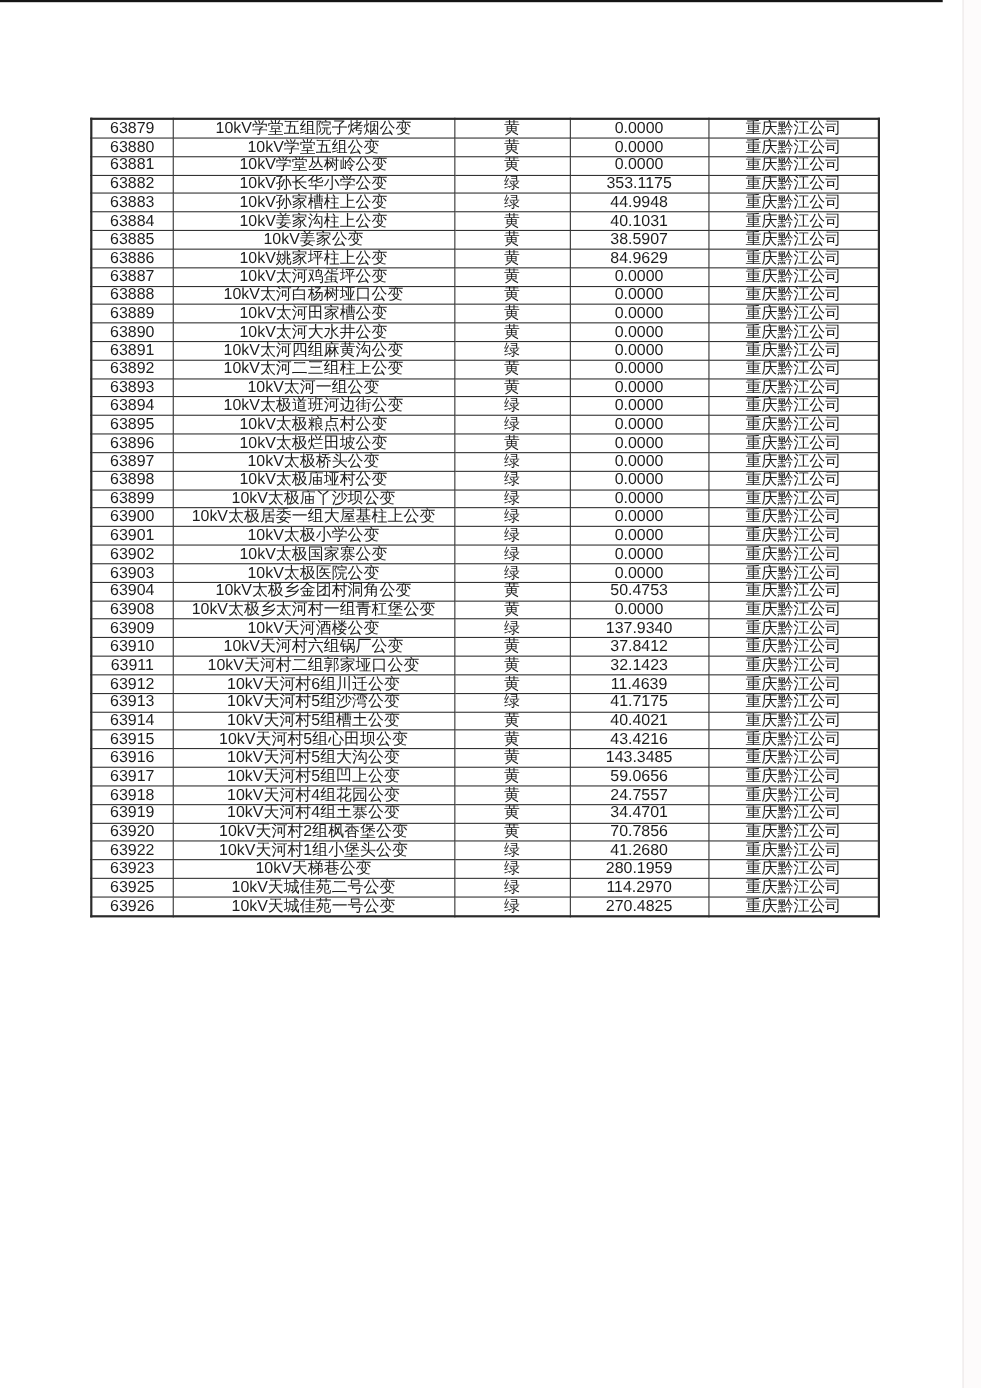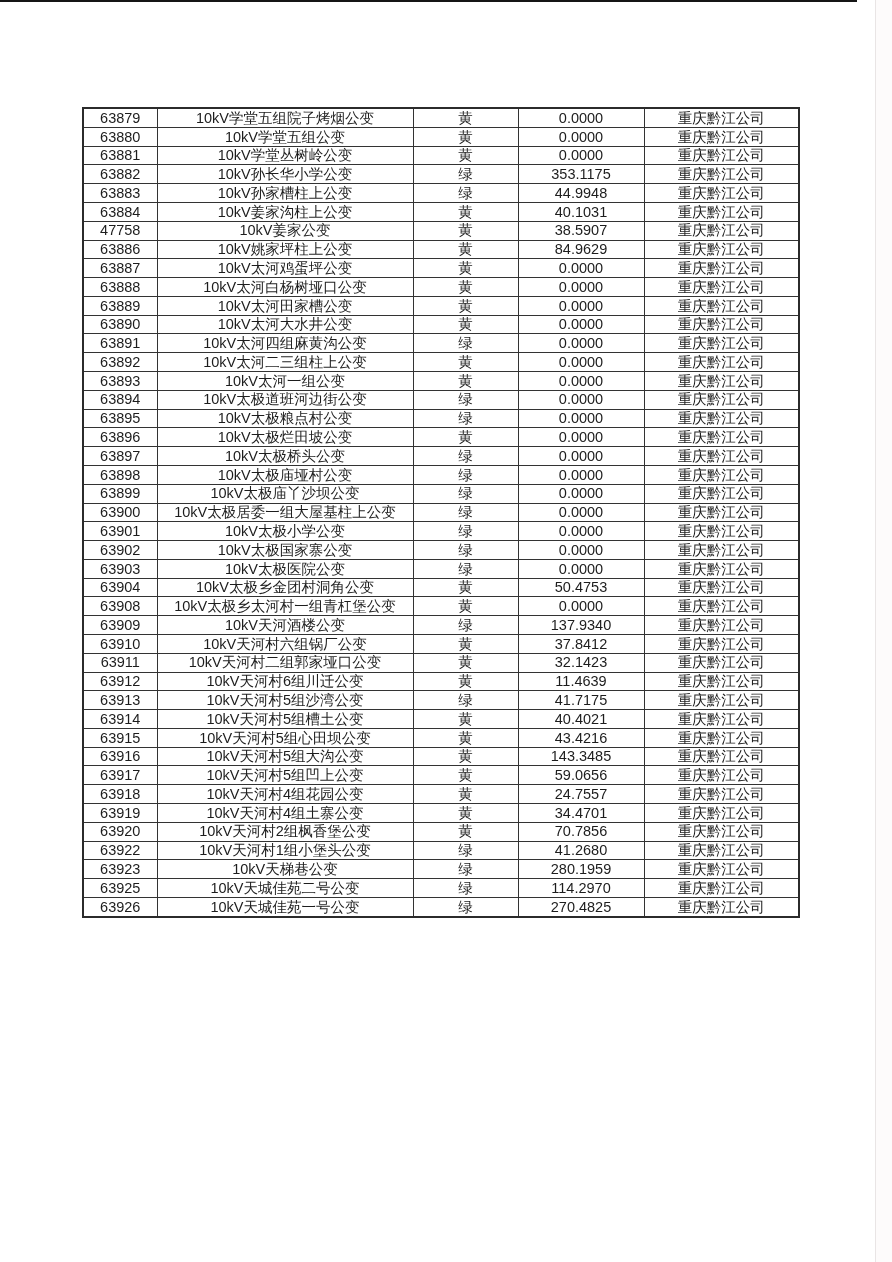--- a/index.html
+++ b/index.html
@@ -36,21 +36,21 @@
     top: 0;
     width: 16px;
     height: 1262px;
     background: #fdfbfb;
   }
   table.data-table {
     position: absolute;
     left: 82px;
     top: 107px;
     width: 716px;
-    height: 811px;
+    height: 727px;
     border-collapse: collapse;
     table-layout: fixed;
     border: 2px solid #2b2b2b;
     padding-left: 28px;
   }
   table.data-table td {
     border: 1.5px solid #333333;
     padding: 0;
     text-align: center;
     vertical-align: middle;
@@ -118,21 +118,21 @@
         <td>重庆黔江公司</td>
       </tr>
       <tr>
         <td>63884</td>
         <td>10kV姜家沟柱上公变</td>
         <td>黄</td>
         <td>40.1031</td>
         <td>重庆黔江公司</td>
       </tr>
       <tr>
-        <td>47758</td>
+        <td>63885</td>
         <td>10kV姜家公变</td>
         <td>黄</td>
         <td>38.5907</td>
         <td>重庆黔江公司</td>
       </tr>
       <tr>
         <td>63886</td>
         <td>10kV姚家坪柱上公变</td>
         <td>黄</td>
         <td>84.9629</td>

